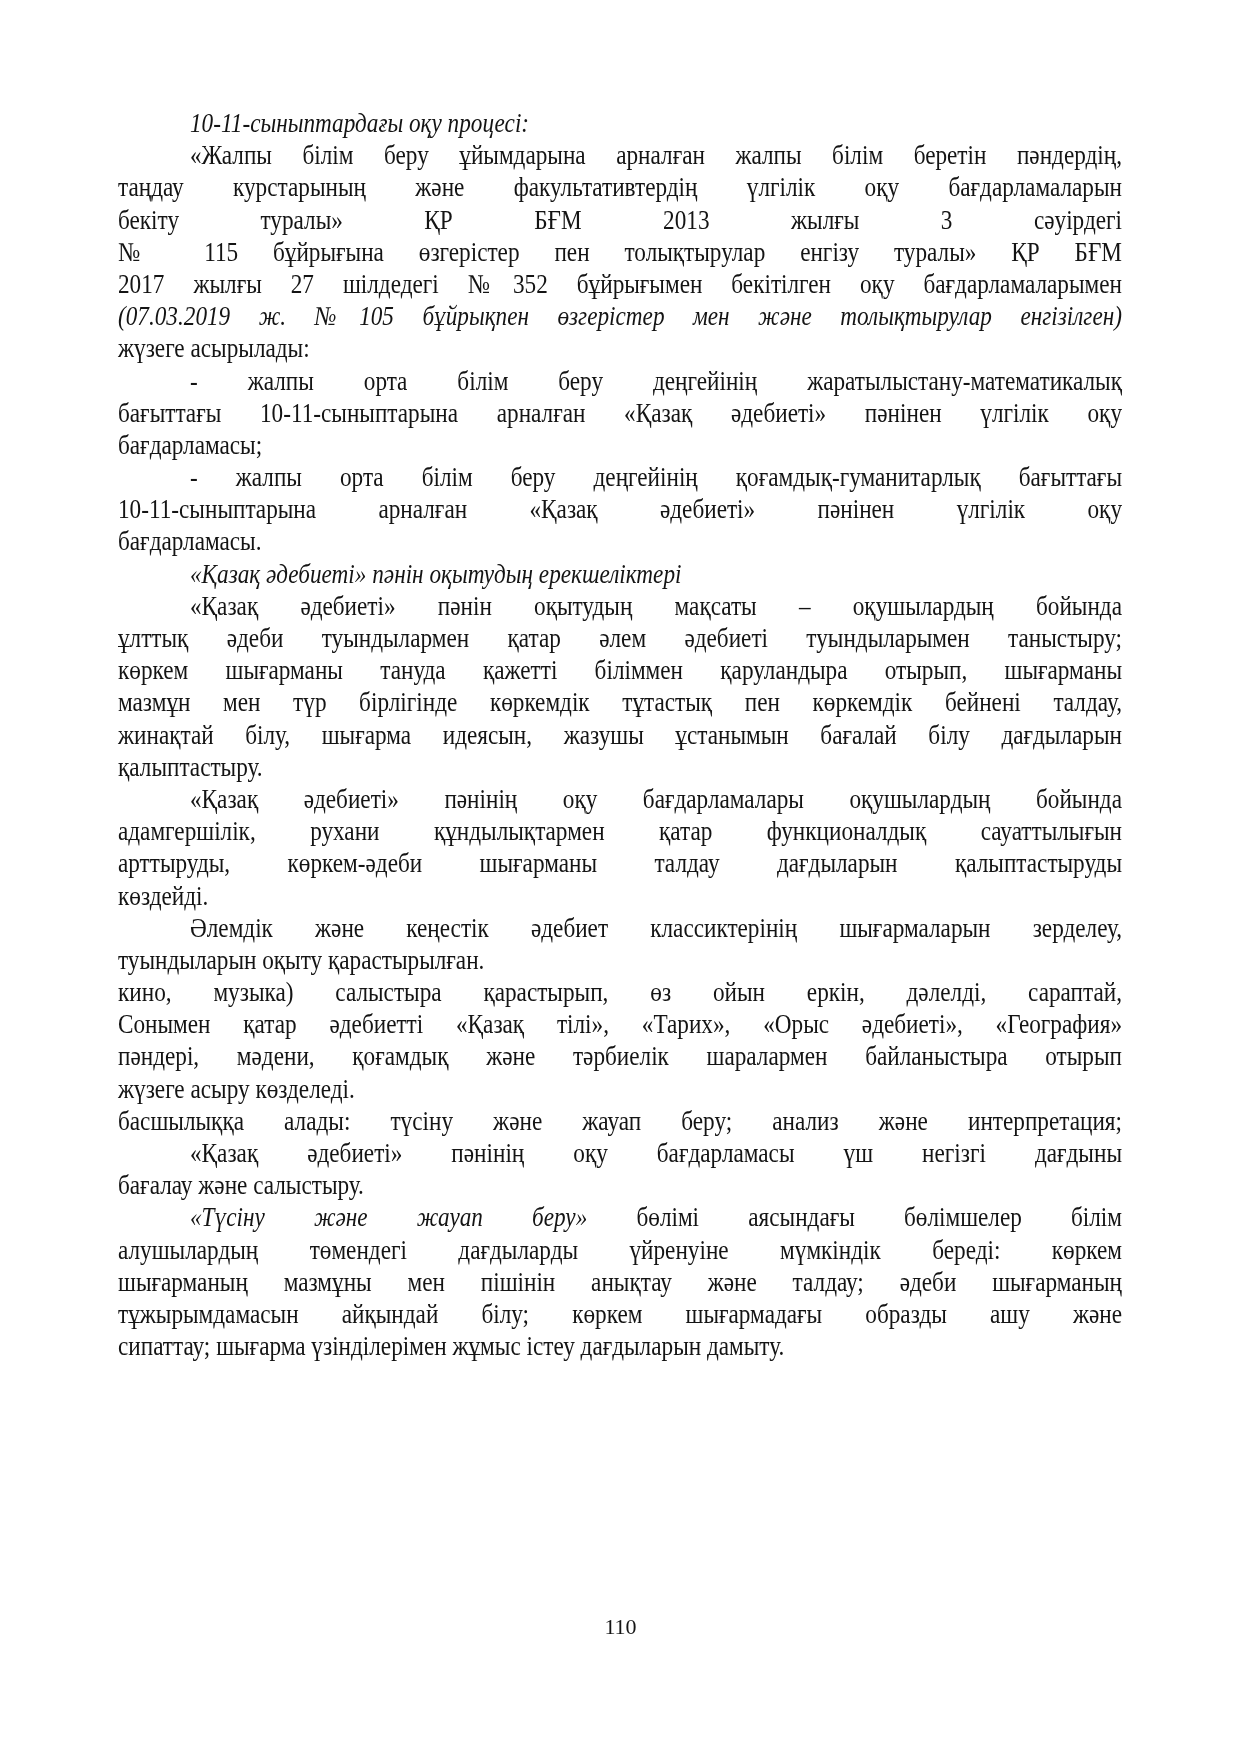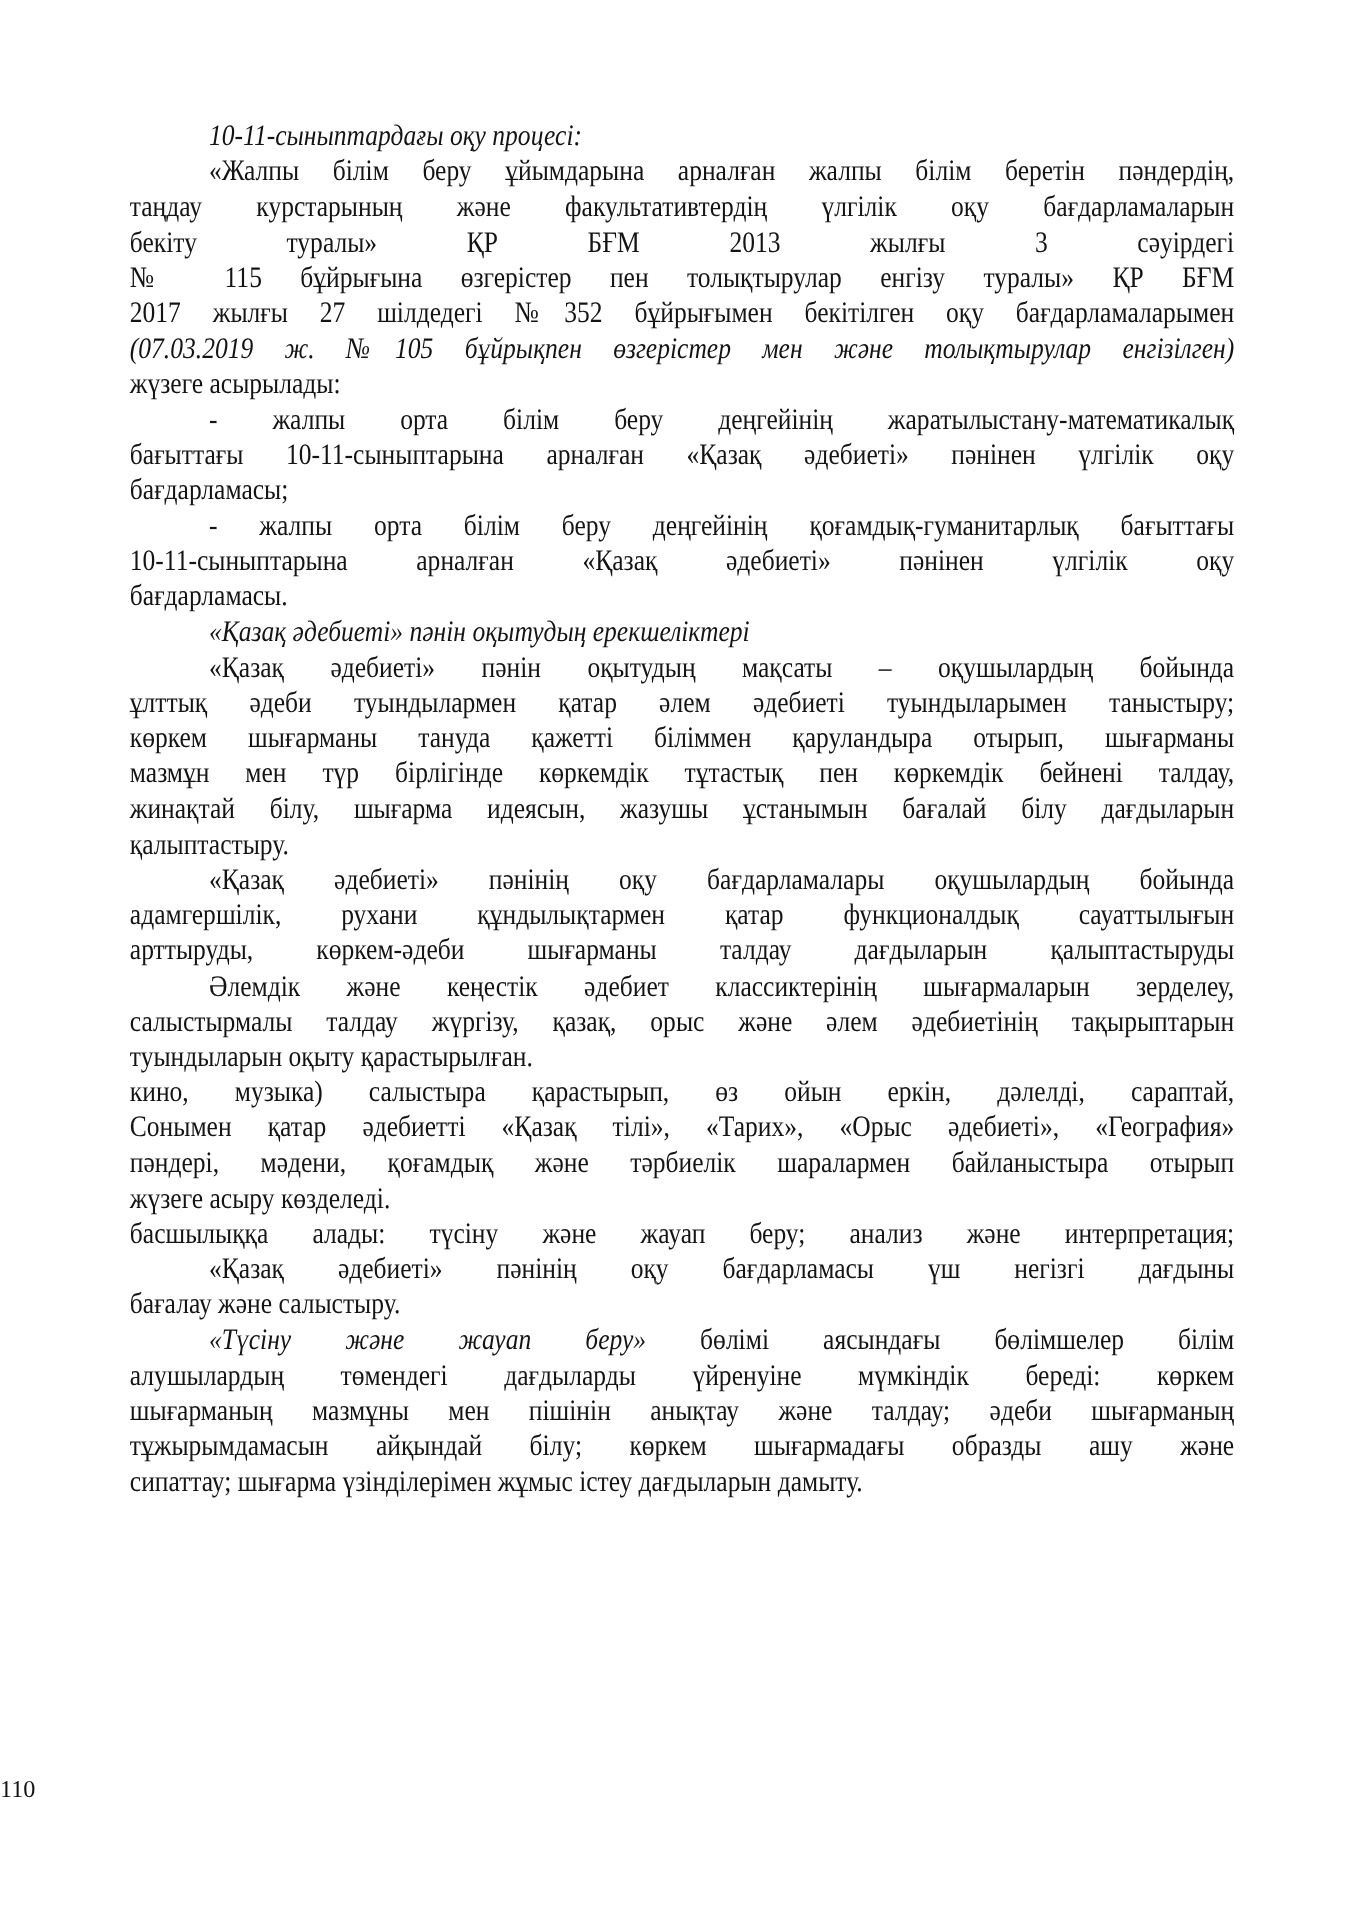--- a/index.html
+++ b/index.html
@@ -11,21 +11,21 @@
   }
   .line {
     height: 32.2px; line-height: 32.2px; white-space: nowrap; overflow: visible;
     font-size: 27px; position: relative;
   }
   .line .inner {
     display: block; transform-origin: 0 50%;
   }
   .italic { font-style: italic; }
   .page-number {
-    position: absolute; top: 1614px; left: 0; width: 1241px; 
+    position: absolute; top: 1614px; left: 0; width: 1241px; text-align: center;
     font-family: "Liberation Serif", serif; font-size: 22px; color: #141414;
   }
 </style>
 </head>
 <body>
 
 <div class="page">
   <div class="text-block" id="text-block">
       <div class="line">
         <span class="inner italic" style="margin-left: 72px; width: 1083.72px; transform: scaleX(0.86);">10-11-сыныптардағы оқу процесі:</span>
@@ -93,24 +93,24 @@
       <div class="line">
         <span class="inner" style="margin-left: 72px; width: 1083.72px; transform: scaleX(0.86); text-align: justify; text-align-last: justify;">«Қазақ әдебиеті» пәнінің оқу бағдарламалары оқушылардың бойында</span>
       </div>
       <div class="line">
         <span class="inner" style="margin-left: 0px; width: 1167.44px; transform: scaleX(0.86); text-align: justify; text-align-last: justify;">адамгершілік, рухани құндылықтармен қатар функционалдық сауаттылығын</span>
       </div>
       <div class="line">
         <span class="inner" style="margin-left: 0px; width: 1167.44px; transform: scaleX(0.86); text-align: justify; text-align-last: justify;">арттыруды, көркем-әдеби шығарманы талдау дағдыларын қалыптастыруды</span>
       </div>
       <div class="line">
-        <span class="inner" style="margin-left: 72px; width: 1083.72px; transform: scaleX(0.86); text-align: justify; text-align-last: justify;">Әлемдік және кеңестік әдебиет классиктерінің шығармаларын зерделеу,</span>
+        <span class="inner" style="margin-left: 0px; width: 1167.44px; transform: scaleX(0.86);">көздейді.</span>
       </div>
       <div class="line">
-        <span class="inner" style="margin-left: 0px; width: 1167.44px; transform: scaleX(0.86); text-align: justify; text-align-last: justify;">салыстырмалы талдау жүргізу, қазақ, орыс және әлем әдебиетінің тақырыптарын</span>
+        <span class="inner" style="margin-left: 72px; width: 1083.72px; transform: scaleX(0.86); text-align: justify; text-align-last: justify;">Әлемдік және кеңестік әдебиет классиктерінің шығармаларын зерделеу,</span>
       </div>
       <div class="line">
         <span class="inner" style="margin-left: 0px; width: 1167.44px; transform: scaleX(0.86);">туындыларын оқыту қарастырылған.</span>
       </div>
       <div class="line">
         <span class="inner" style="margin-left: 0px; width: 1167.44px; transform: scaleX(0.86); text-align: justify; text-align-last: justify;">кино, музыка) салыстыра қарастырып, өз ойын еркін, дәлелді, сараптай,</span>
       </div>
       <div class="line">
         <span class="inner" style="margin-left: 0px; width: 1167.44px; transform: scaleX(0.86); text-align: justify; text-align-last: justify;">Сонымен қатар әдебиетті «Қазақ тілі», «Тарих», «Орыс әдебиеті», «География»</span>
       </div>

